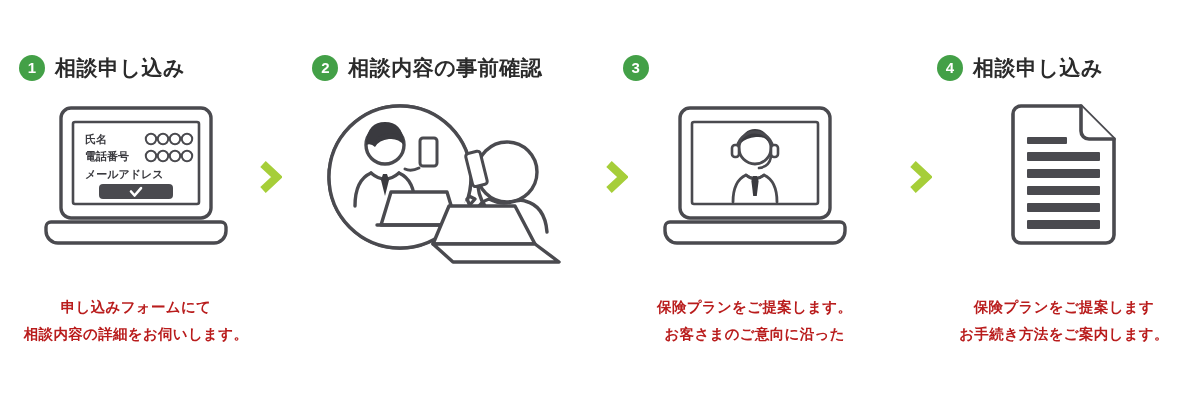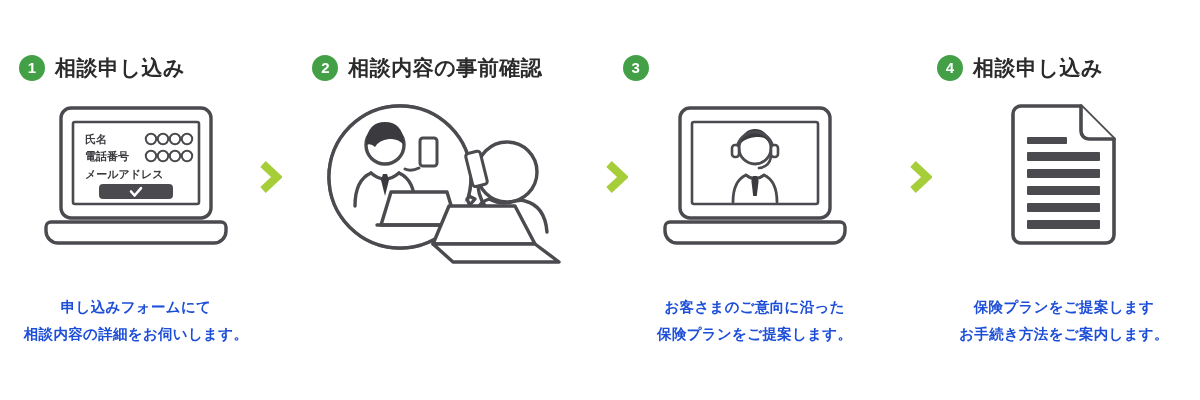--- a/index.html
+++ b/index.html
@@ -80,21 +80,21 @@
     margin-top: 6px;
   }
   .art svg { display: block; overflow: visible; }
 
   
   .caption {
     margin-top: 22px;
     text-align: center;
     font-size: 14.5px;
     line-height: 1.85;
-    color: #1d4ed8;
+    color: #b91c1c;
     font-weight: bold;
     letter-spacing: 0.3px;
     white-space: nowrap;
   }
   .caption .cl { display: block; }
 
   
   .chevron {
     position: absolute;
     top: 160px;
@@ -231,22 +231,22 @@
 
           <path d="M86 73 q9 8 18 0" stroke-width="2.6" fill="none"></path>
           <path d="M93 74 h4 l1.6 5 l-1.8 15 h-3.6 l-1.8 -15 z" fill="#3a3a3f" stroke="none"></path>
         </g>
 
         <path d="M10 120 h170 a5 5 0 0 1 5 5 v4 a12 12 0 0 1 -12 12 H17 a12 12 0 0 1 -12 -12 v-4 a5 5 0 0 1 5 -5 z" fill="#ffffff"></path>
       </svg>
     </div>
 
     <div class="caption">
+      <span class="cl">保険プランをご提案します。</span>
       <span class="cl">お客さまのご意向に沿った</span>
-      <span class="cl">保険プランをご提案します。</span>
     </div>
   </div>
 
   <div class="step step-4">
     <div class="step-head">
       <div class="badge">4</div>
       <div class="step-title">相談申し込み</div>
     </div>
 
     <div class="art">

